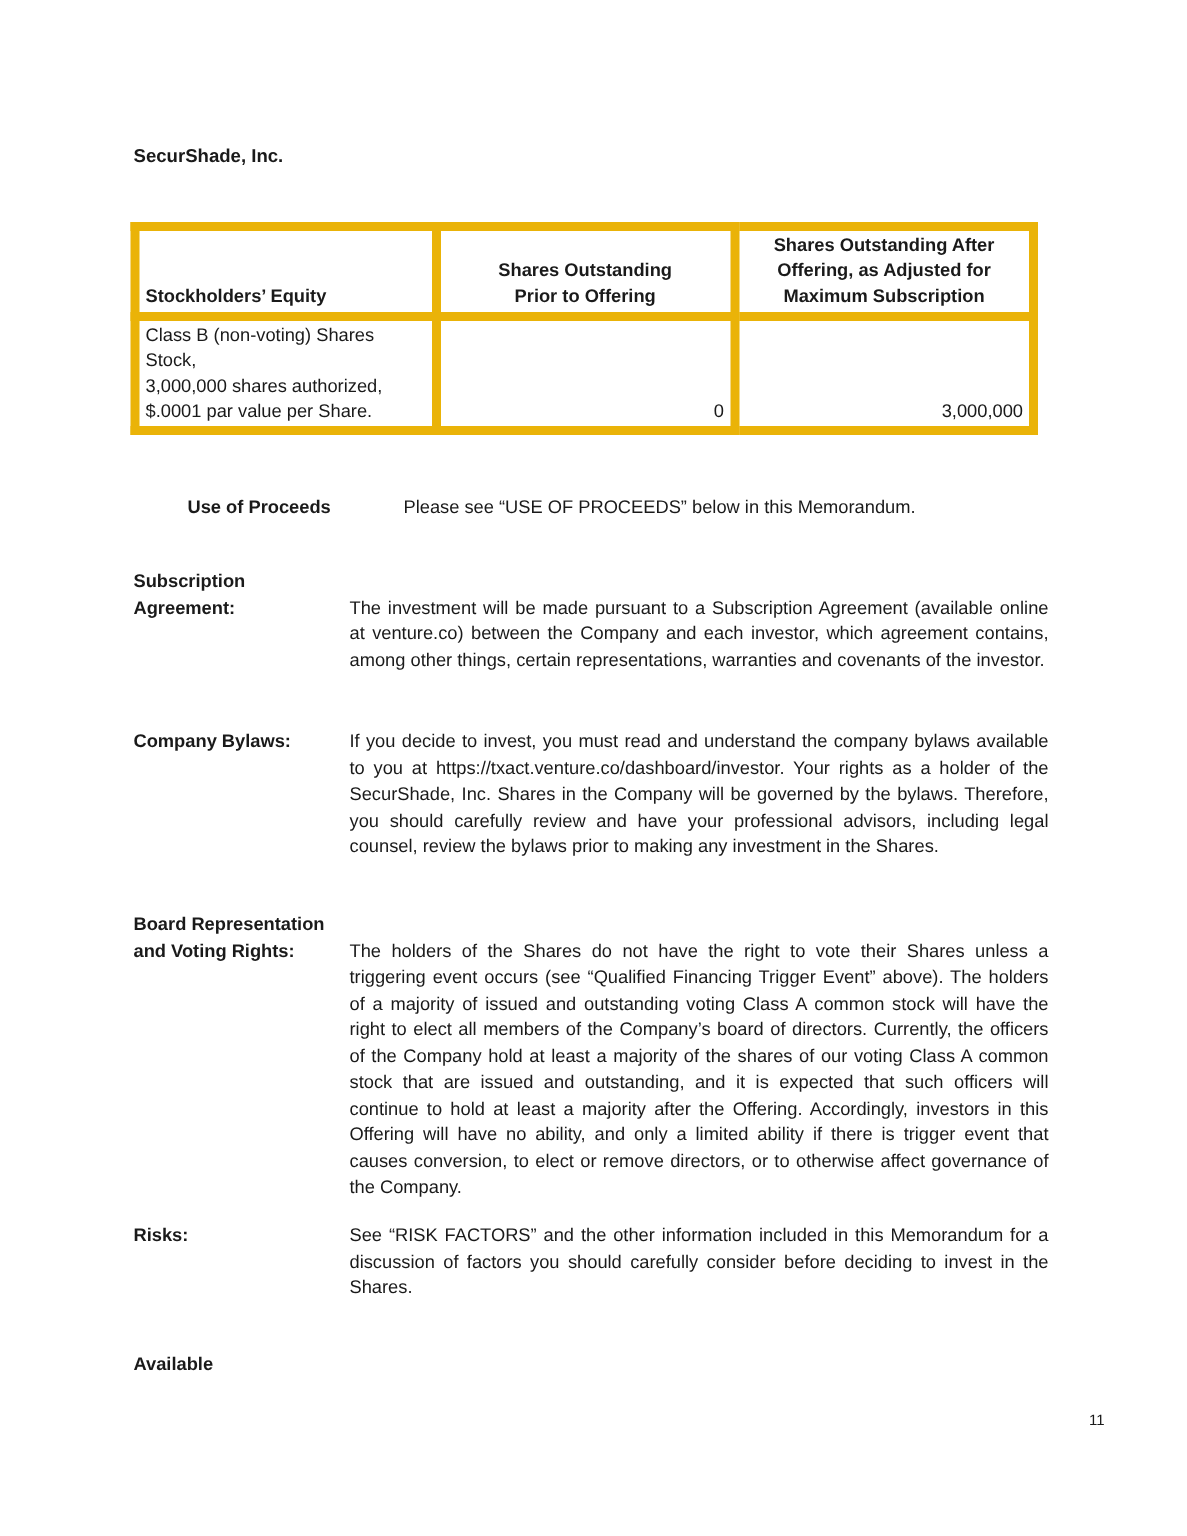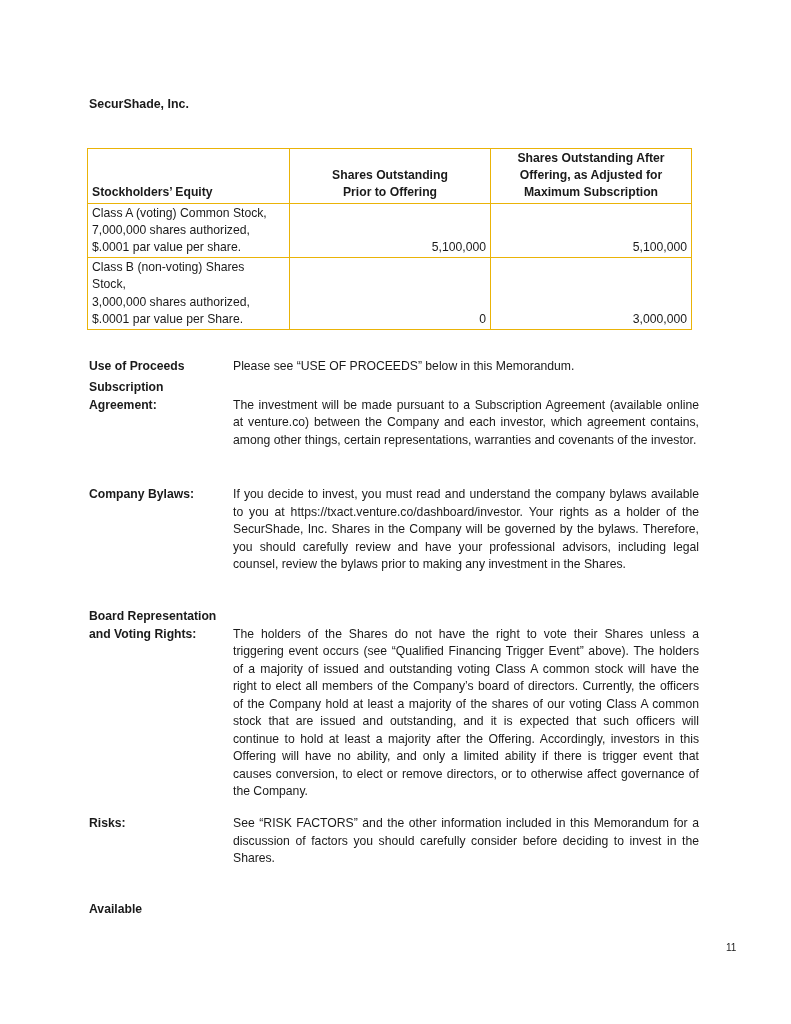--- a/index.html
+++ b/index.html
@@ -2,21 +2,21 @@
 <html><head>
   <meta charset="utf-8">
   <style>
     html, body { margin: 0; padding: 0; background: #ffffff; }
     body { width: 791px; height: 1024px; position: relative; overflow: hidden;
            font-family: "Liberation Sans", sans-serif; color: #1a1a1a; font-size: 12.2px; }
     .page { position: absolute; left: 0; top: 0; width: 791px; height: 1024px; }
     .header { position: absolute; left: 89px; top: 95px; font-weight: bold; font-size: 12.4px; line-height: 18px; }
     table.equity { position: absolute; left: 87px; top: 148px; width: 605px; border-collapse: collapse;
                    font-size: 12.2px; line-height: 17.2px; }
-    table.equity th, table.equity td { border: 1px solid #eab308; padding: 1px 4px 1px 4px; vertical-align: bottom; }
+    table.equity th, table.equity td { border: 6px solid #eab308; padding: 1px 4px 1px 4px; vertical-align: bottom; }
     table.equity th { font-weight: bold; text-align: center; }
     table.equity th.left { text-align: left; }
     table.equity td.num { text-align: right; }
     .col1 { width: 193px; }
     .col2 { width: 192px; }
     .col3 { width: 192px; }
     .section { position: absolute; left: 89px; width: 610px; }
     .label { position: absolute; left: 0; font-weight: bold; line-height: 17.5px; }
     .text { position: absolute; left: 144px; width: 466px; line-height: 17.5px; text-align: justify; }
     .pageno { position: absolute; left: 726px; top: 942px; font-size: 10px; }
@@ -43,41 +43,32 @@
         <th class="col3">
           <span>Shares Outstanding After</span><br>
           <span>Offering, as Adjusted for</span><br>
           <span>Maximum Subscription</span>
         </th>
       </tr>
     </thead>
     <tbody>
       <tr>
         <td>
-          <span>Class A (voting) Common Stock,</span><br>
-          <span>7,000,000 shares authorized,</span><br>
-          <span>$.0001 par value per share.</span>
-        </td>
-        <td class="num">5,100,000</td>
-        <td class="num">5,100,000</td>
-      </tr>
-      <tr>
-        <td>
           <span>Class B (non-voting) Shares</span><br>
           <span>Stock,</span><br>
           <span>3,000,000 shares authorized,</span><br>
           <span>$.0001 par value per Share.</span>
         </td>
         <td class="num">0</td>
         <td class="num">3,000,000</td>
       </tr>
     </tbody>
   </table>
 
-  <div class="section" style="top:358px; height:20px;">
+  <div class="section" style="top:330px; height:20px;margin-left:36px;">
     <div class="label" style="top:0;">Use of Proceeds</div>
     <div class="text" style="top:0;">Please see “USE OF PROCEEDS” below in this Memorandum.</div>
   </div>
 
   <div class="section" style="top:379px; height:90px;">
     <div class="label" style="top:0;">Subscription</div>
     <div class="label" style="top:17.5px;">Agreement:</div>
     <div class="text" style="top:17.5px;">The investment will be made pursuant to a Subscription Agreement (available online at venture.co) between the Company and each investor, which agreement contains, among other things, certain representations, warranties and covenants of the investor.</div>
   </div>
 

